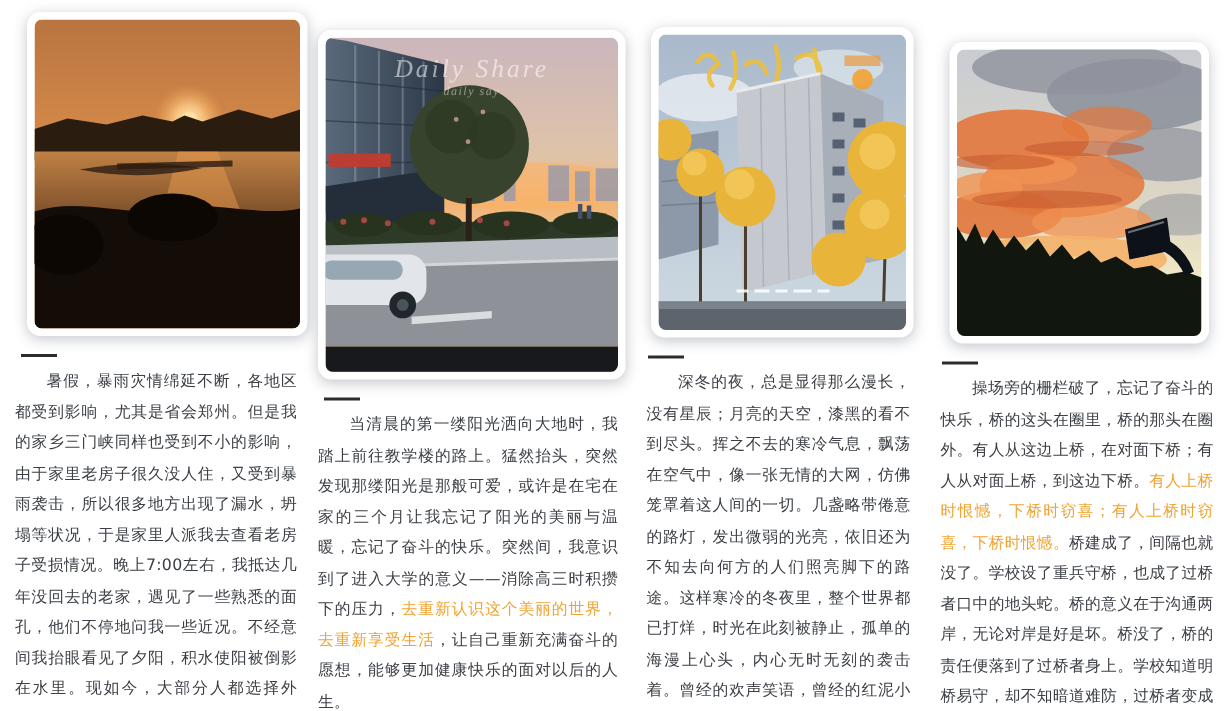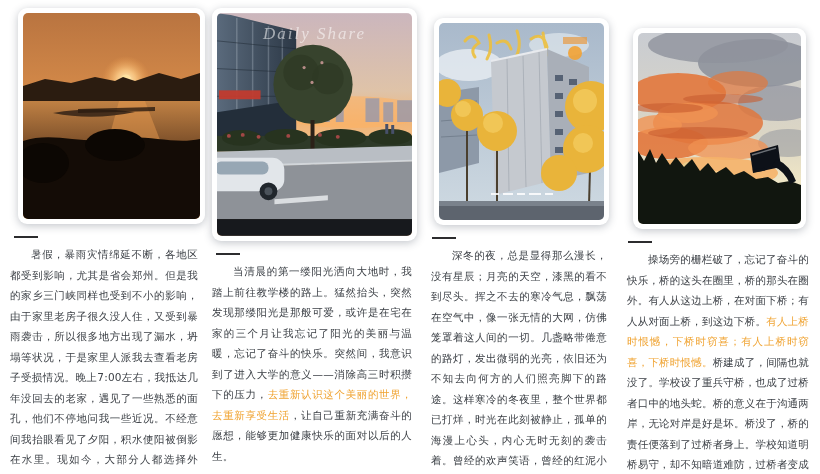--- a/index.html
+++ b/index.html
@@ -1,21 +1,21 @@
 <!DOCTYPE html>
 <html><head>
 <meta charset="utf-8">
 <style>
   * { margin:0; padding:0; box-sizing:border-box; }
   html,body { background:#ffffff; }
   body { font-family:"DejaVu Sans","Liberation Sans",sans-serif; }
   .canvas { position:relative; width:820px; height:474px; background:#ffffff; overflow:hidden; }
   .card { position:absolute; top:0; height:474px; }
   .card1 { left:10px;  width:196px; padding-top:8px;  }
-  .card2 { left:212px; width:202px; padding-top:8px; }
+  .card2 { left:212px; width:202px; padding-top:20px; }
   .card3 { left:428px; width:182px; padding-top:18px; }
   .card4 { left:624px; width:188px; padding-top:28px; }
   .photo-frame { background:#fff; border-radius:9px; padding:5px;
                  box-shadow:0 2px 9px rgba(40,50,70,.28); position:relative; }
   .photo-frame svg { display:block; border-radius:5px; }
   .pf1 { width:187px; height:216px; margin-left:8px; }
   .pf2 { width:205px; height:233px; margin-left:0px; }
   .pf3 { width:175px; height:207px; margin-left:6px; }
   .pf4 { width:173px; height:201px; margin-left:9px; }
   .wm-script { position:absolute; top:16px; left:0; right:0; text-align:center;
@@ -145,20 +145,21 @@
         <g>
           <rect x="-12" y="146" width="80" height="34" rx="12" fill="#e2e6ea"></rect>
           <rect x="-2" y="150" width="54" height="13" rx="6" fill="#8fa0ae" opacity=".9"></rect>
           <circle cx="52" cy="180" r="9" fill="#20262c"></circle>
             <circle cx="52" cy="180" r="4" fill="#4a525a"></circle>
         </g>
         <rect x="0" y="208" width="197" height="17" fill="#17191d"></rect>
       </svg>
       <div class="wm-script">
         <span>Daily Share</span>
+        <small>daily say</small>
       </div>
     </div>
     <div class="dash"></div>
     <p class="essay"><span>当清晨的第一缕阳光洒向大地时，我踏上前往教学楼的路上。猛然抬头，突然发现那缕阳光是那般可爱，或许是在宅在家的三个月让我忘记了阳光的美丽与温暖，忘记了奋斗的快乐。突然间，我意识到了进入大学的意义——消除高三时积攒下的压力，</span><span class="hl">去重新认识这个美丽的世界，去重新享受生活</span><span>，让自己重新充满奋斗的愿想，能够更加健康快乐的面对以后的人生。</span></p>
 
   </div>
 
   <div class="card card3">
     <div class="photo-frame pf3">
       <svg width="165" height="197" viewBox="0 0 165 197">

